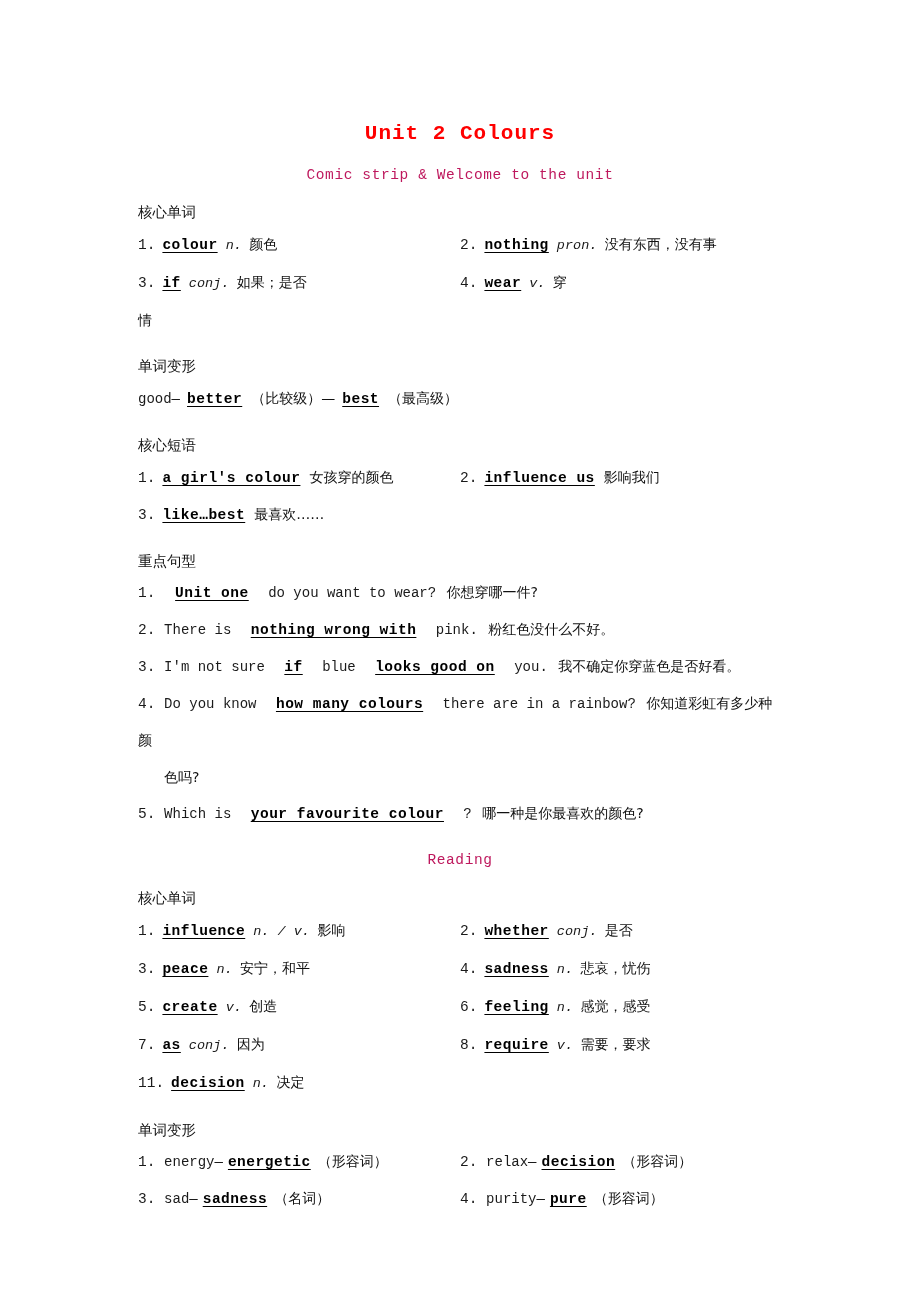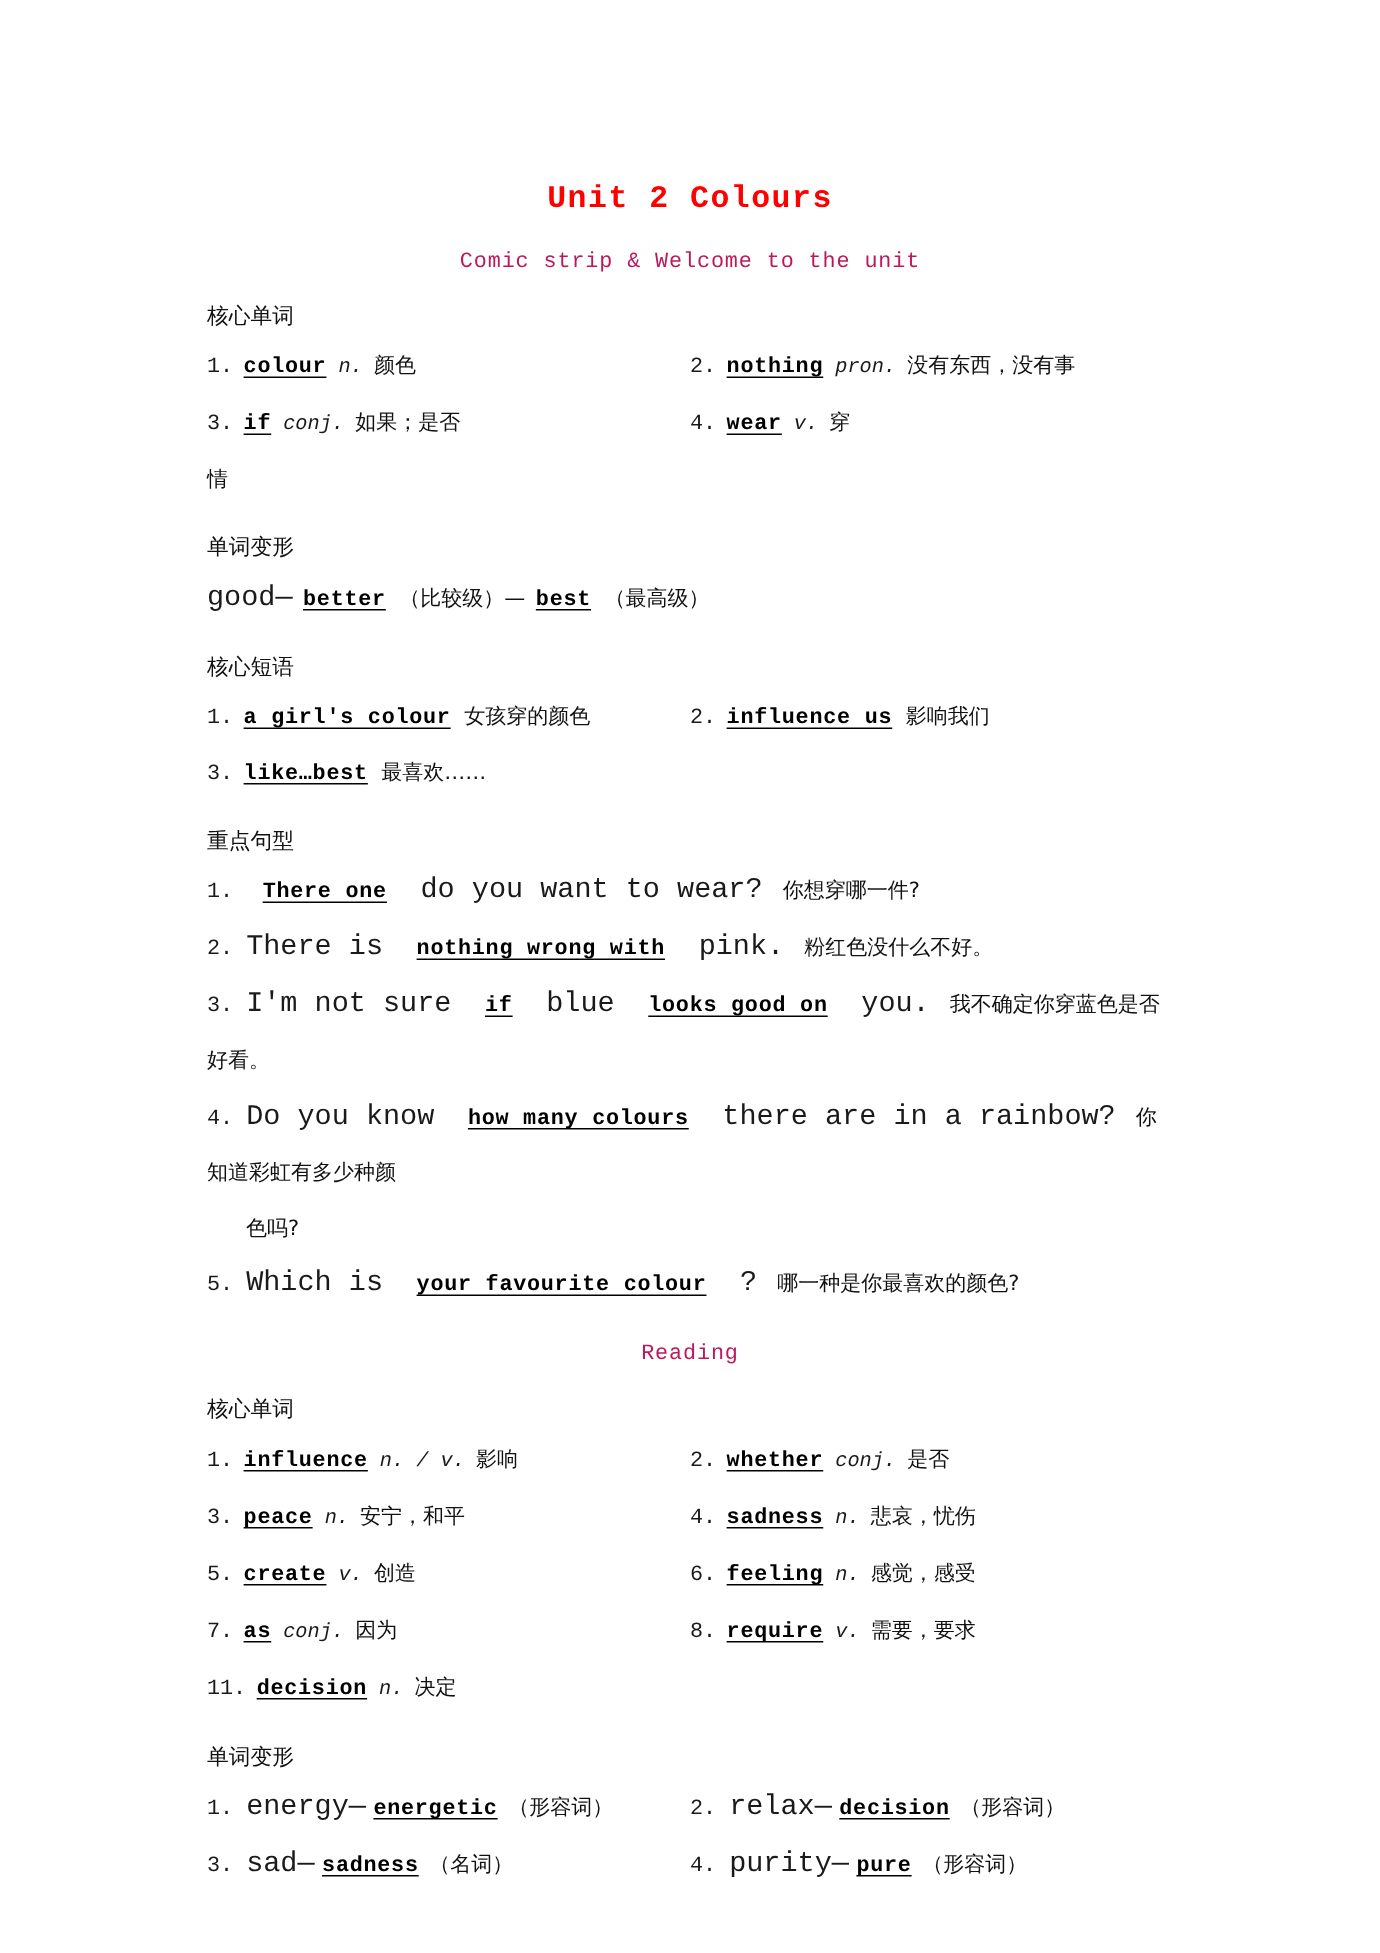--- a/index.html
+++ b/index.html
@@ -50,21 +50,21 @@
   }
 
   .content {
     margin: 0;
     padding: 0 138px 0 138px;
     box-sizing: border-box;
     width: 920px;
   }
 
   .cat-head {
-    font-family: Liberation Mono, monospace;
+    font-family: Liberation Serif, serif;
     font-size: 14.5px;
     color: #111;
     margin: 0;
     padding-top: 18px;
     padding-bottom: 2px;
     line-height: 1.5;
   }
 
   .rows { margin: 0; padding: 0; }
 
@@ -85,21 +85,21 @@
     width: 100%;
     white-space: normal;
   }
 
   .num {
     display: inline;
     font-size: 14.5px;
     color: #1a1a1a;
   }
 
-  .en { font-size: 19px; color: #1a1a1a; }
+  .en { font-size: 14px; color: #1a1a1a; }
 
   .blank {
     font-weight: bold;
     text-decoration: underline;
     text-underline-offset: 3px;
     padding: 0 7px;
     font-size: 14.5px;
     color: #000;
     letter-spacing: 0.5px;
     white-space: pre;
@@ -176,21 +176,21 @@
           <span class="col"><span class="num">2.</span><span class="blank">influence us</span><span class="cn">影响我们</span></span>
         </div>
         <div class="row">
           <span class="col"><span class="num">3.</span><span class="blank">like…best</span><span class="cn">最喜欢……</span></span>
           <span class="col"></span>
         </div>
       </div>
 
     <div class="cat-head">重点句型</div>
     <div class="rows" id="comic-key-sentences">
-        <div class="sent-row"><span class="wrapline"><span class="num">1. </span><span class="blank wide">There one</span><span class="en"> do you want to wear? </span><span class="cn"> 你想穿哪一件?</span></span></div>
+        <div class="sent-row"><span class="wrapline"><span class="num">1. </span><span class="blank wide">Unit one</span><span class="en"> do you want to wear? </span><span class="cn"> 你想穿哪一件?</span></span></div>
         <div class="sent-row"><span class="wrapline"><span class="num">2. </span><span class="en"> There is </span><span class="blank wide">nothing wrong with</span><span class="en"> pink. </span><span class="cn"> 粉红色没什么不好。</span></span></div>
         <div class="sent-row"><span class="wrapline"><span class="num">3. </span><span class="en"> I'm not sure </span><span class="blank wide">if</span><span class="en"> blue </span><span class="blank wide">looks good on</span><span class="en"> you. </span><span class="cn"> 我不确定你穿蓝色是否好看。</span></span></div>
         <div class="sent-row"><span class="wrapline"><span class="num">4. </span><span class="en"> Do you know </span><span class="blank wide">how many colours</span><span class="en"> there are in a rainbow? </span><span class="cn"> 你知道彩虹有多少种颜</span></span></div>
         <div class="cont-indent cn">色吗?</div>
         <div class="sent-row"><span class="wrapline"><span class="num">5. </span><span class="en"> Which is </span><span class="blank wide">your favourite colour</span><span class="en"> ? </span><span class="cn"> 哪一种是你最喜欢的颜色?</span></span></div>
       </div>
   </div>
 
   <div class="section-banner reading">Reading</div>
 

